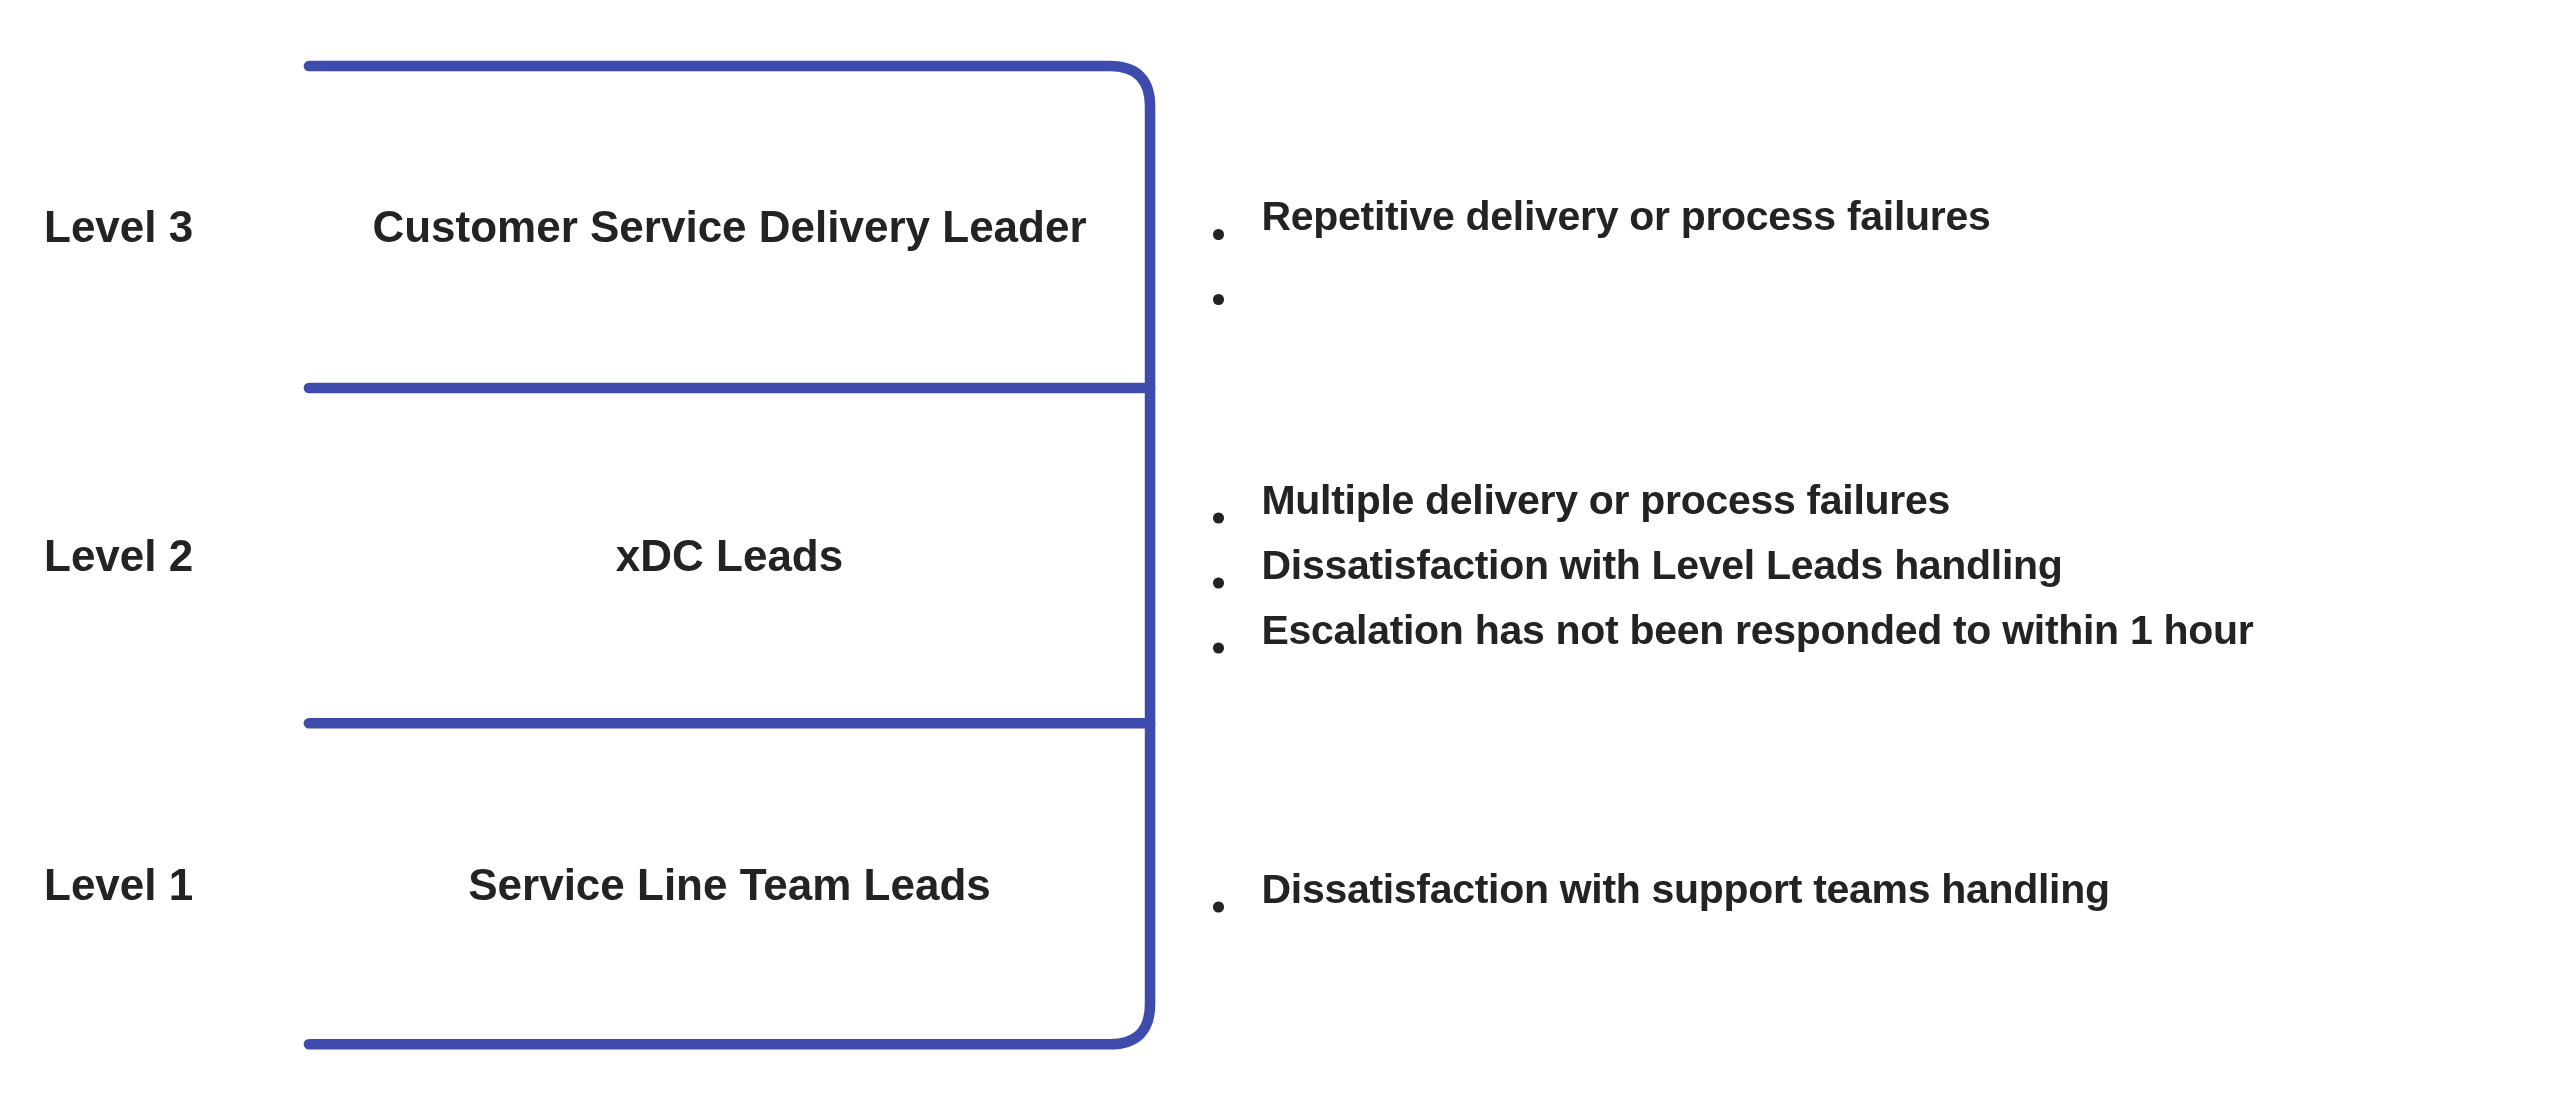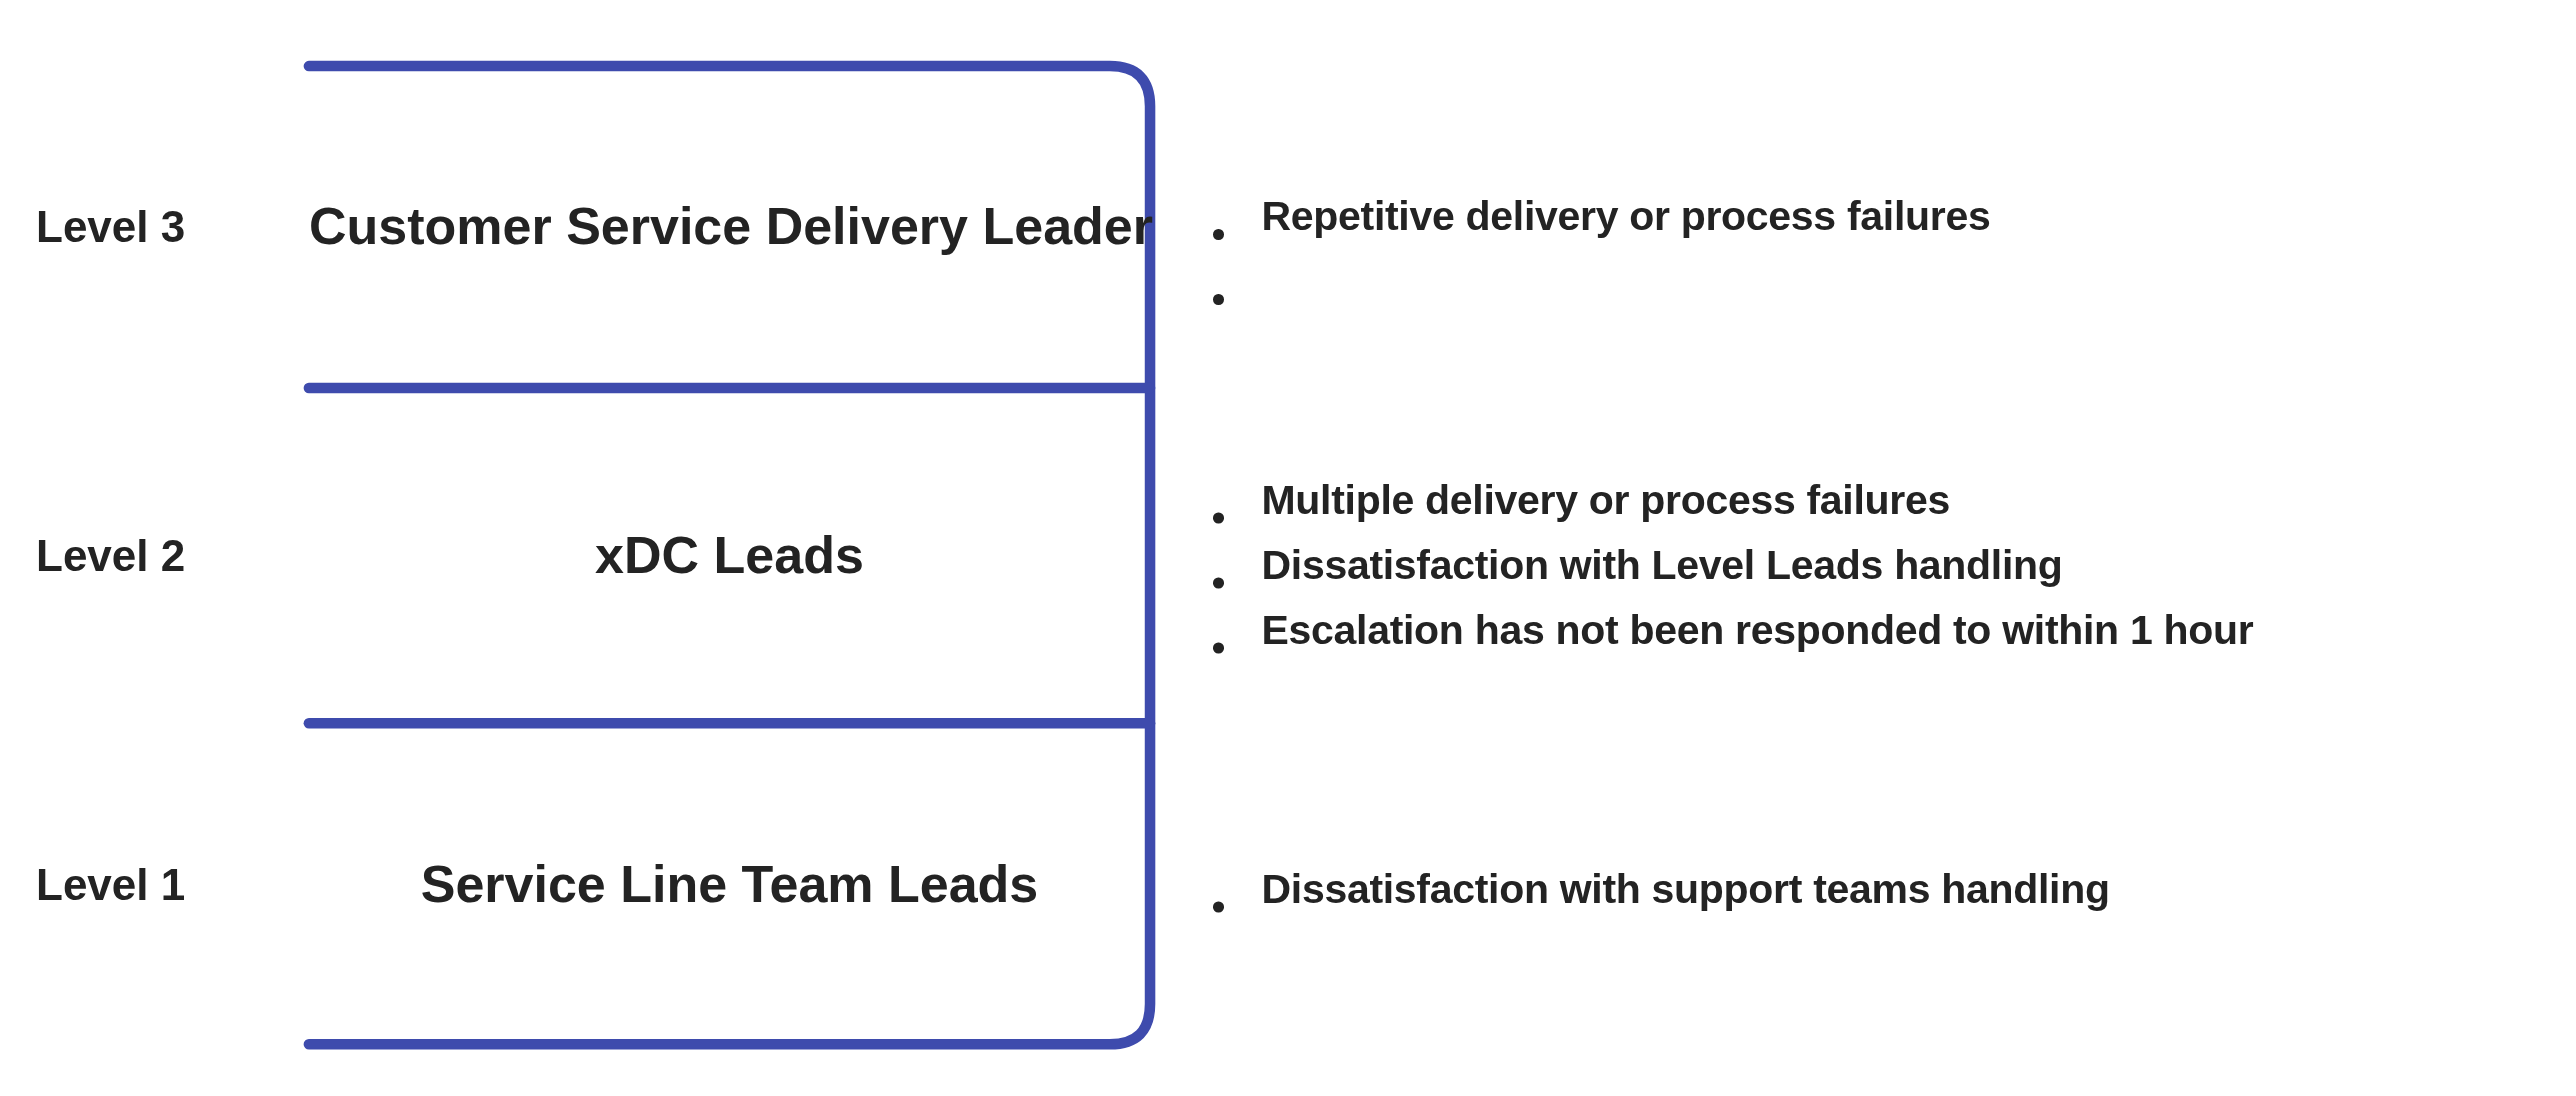--- a/index.html
+++ b/index.html
@@ -17,28 +17,28 @@
     fill:none;
     stroke:var(--accent,#3E4BAD);
     stroke-width:11;
     stroke-linecap:round;
   }
   .row{position:absolute;left:0;width:100%;}
   .row-0{top:66px;height:322px;}
   .row-1{top:388px;height:335px;}
   .row-2{top:724px;height:321px;}
   .level-label{
-    position:absolute;left:36px;top:50%;
+    position:absolute;left:44px;top:50%;
     transform:translateY(-50%);
     font-size:44px;line-height:1.15;white-space:nowrap;
   }
   .level-title{
     position:absolute;left:309px;width:841px;top:50%;
     transform:translateY(-50%);
-    font-size:52px;line-height:1.15;text-align:center;white-space:nowrap;
+    font-size:44px;line-height:1.15;text-align:center;white-space:nowrap;
   }
   .criteria-list{
     position:absolute;left:1213px;top:50%;
     transform:translateY(-50%);
     list-style:none;margin:0;padding:0;
   }
   .row-0 .criteria-list{margin-top:12.5px;}
   .row-2 .criteria-list{margin-top:-4.8px;}
   .criteria-item{
     display:flex;align-items:flex-end;

